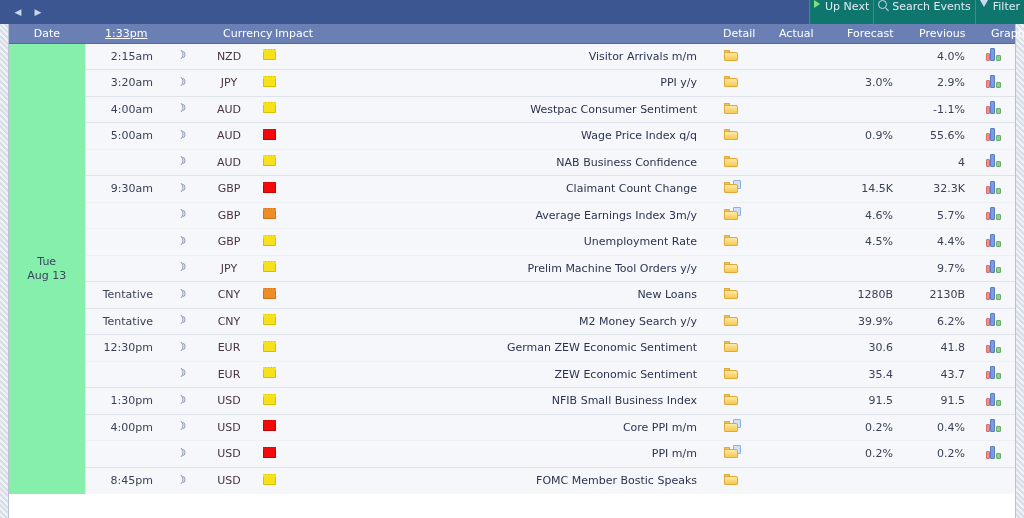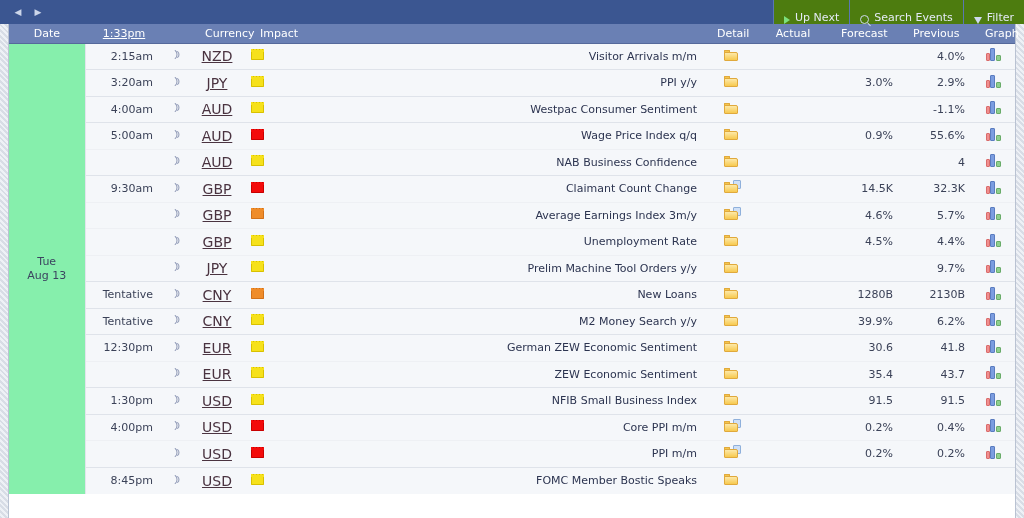--- a/index.html
+++ b/index.html
@@ -38,23 +38,23 @@
     letter-spacing:.1px;
   }
   .day-tab:after{
     content:"";position:absolute;right:0px;bottom:0;
     width:0;height:0;border-style:solid;
     border-width:0 0 7px 9px;
     border-color:transparent transparent #35c13c transparent;
   }
   .topbar-spacer{flex:1;background:#3b5691;}
   .top-btn{
-    color:#e4eaf5;display:flex;align-items:flex-end;gap:5px;
-    padding:0 10px;cursor:pointer;font-size:11px;
-    background:#4d7c0f;
+    color:#e4eaf5;display:flex;align-items:flex-start;gap:5px;
+    padding:0 4px;cursor:pointer;font-size:11px;
+    background:#0f766e;
     border-left:1px solid #5a77b2;
   }
   .top-btn:first-of-type{border-left:1px solid #5a77b2;}
   .top-btn .ic{display:inline-flex;align-items:center;}
   .tri-right{
     width:0;height:0;border-style:solid;
     border-width:4px 0 4px 6px;
     border-color:transparent transparent transparent #7de07d;
   }
   .mag{
@@ -81,21 +81,21 @@
   table.cal{
     width:100%;border-collapse:collapse;table-layout:fixed;
   }
   table.cal thead th{
     background:#6a80b4;
     color:#ffffff;
     font-weight:normal;
     font-size:11px;
     height:19px;
     text-align:center;
-    padding:0 14px;
+    padding:0 20px;
     box-sizing:border-box;
     border-bottom:1px solid #55699b;
   }
   th.h-date{width:76px;}
   th.h-time{width:78px;text-align:right;padding-right:10px;}
   th.h-bell{width:28px;}
   th.h-cur{width:52px;}
   th.h-imp{width:72px;text-align:left;padding-left:8px;}
   th.h-event{width:auto;text-align:left;}
   th.h-detail{width:56px;}
@@ -121,21 +121,21 @@
   td.c-date{
     background:#86efac;
     text-align:center;
     color:#3c4560;
     line-height:14px;
     border-right:1px solid #e2e5ec;
     font-size:11px;
   }
   td.c-time{text-align:right;padding-right:10px;color:#3b4258;}
   td.c-bell{text-align:center;}
-  td.c-cur{text-align:center;color:#4a3340;font-size:14px;text-decoration:underline;}
+  td.c-cur{text-align:center;color:#4a3340;font-size:11px;}
   td.c-imp{text-align:left;padding-left:8px;}
   td.c-event{text-align:right;color:#2c3450;padding-left:10px;}
   td.c-detail{text-align:center;}
   td.c-actual{text-align:right;}
   td.c-forecast{text-align:right;color:#3b4258;}
   td.c-previous{text-align:right;color:#3b4258;}
   td.c-graph{text-align:center;}
 
   
   .bell{

